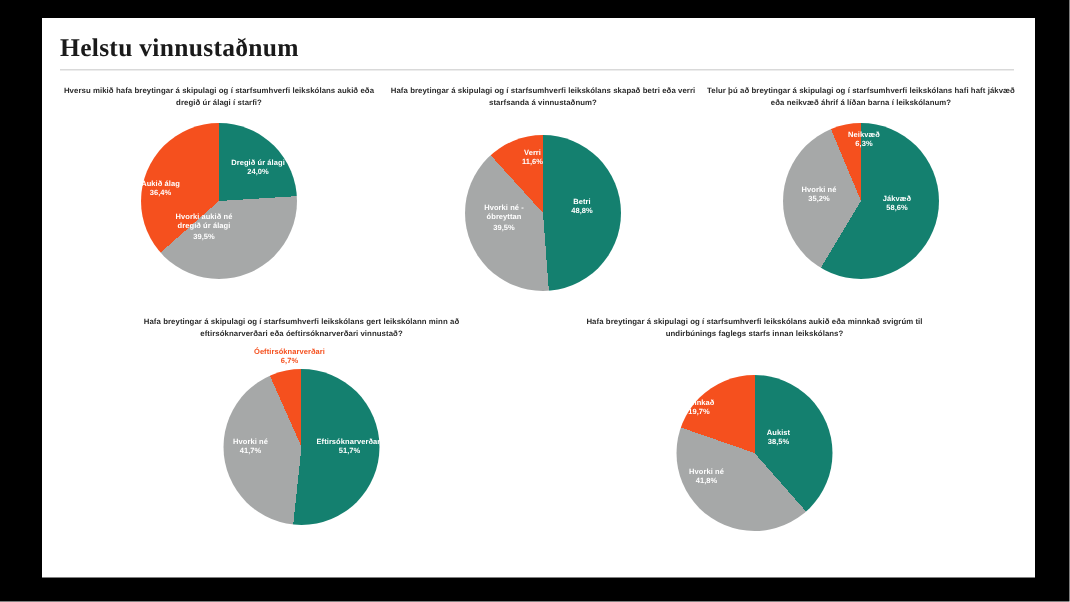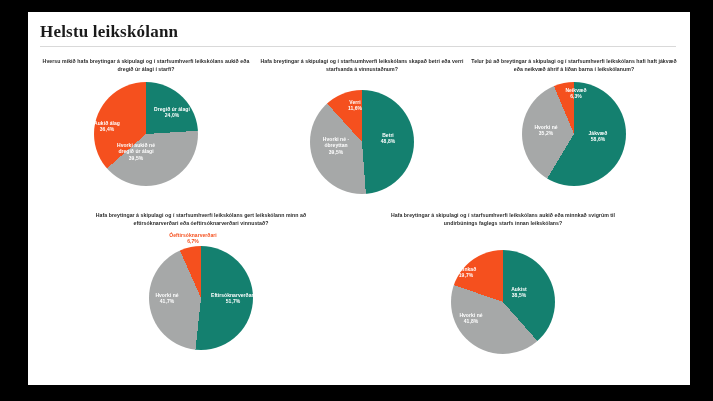--- a/index.html
+++ b/index.html
@@ -68,21 +68,21 @@
     letter-spacing: 0.05px;
   }
   .lbl-inside { color: #ffffff; }
   .lbl-outside-orange { color: #f5501e; }
 </style>
 </head>
 <body>
 
 <div id="slide">
 
-  <div id="slide-title">Helstu leikskólann</div>
+  <div id="slide-title">Helstu vinnustaðnum</div>
   <div class="title-rule"></div>
 
   <div class="panel" style="left:10px; top:46px; width:216px;">
     <div class="q-text">Hversu mikið hafa breytingar á skipulagi og í starfsumhverfi leikskólans aukið eða dregið úr álagi í starfi?</div>
     <div class="pie-wrap" style="width:120px; height:104px; margin-top:8px;">
       <div class="pie" style="width:104px;height:104px;margin:0 auto;
         background: conic-gradient(#14806f 0deg 86.4deg, #a6a8a8 86.4deg 228.6deg, #f5501e 228.6deg 360deg);"></div>
       <div class="slice-label lbl-inside" style="left:57px; top:24px; width:58px;"><span>Dregið úr álagi</span><br><span>24,0%</span></div>
       <div class="slice-label lbl-inside" style="left:24px; top:60px; width:52px;"><span>Hvorki aukið né dregið úr álagi</span><br><span>39,5%</span></div>
       <div class="slice-label lbl-inside" style="left:-2px; top:38px; width:46px;"><span>Aukið álag</span><br><span>36,4%</span></div>

